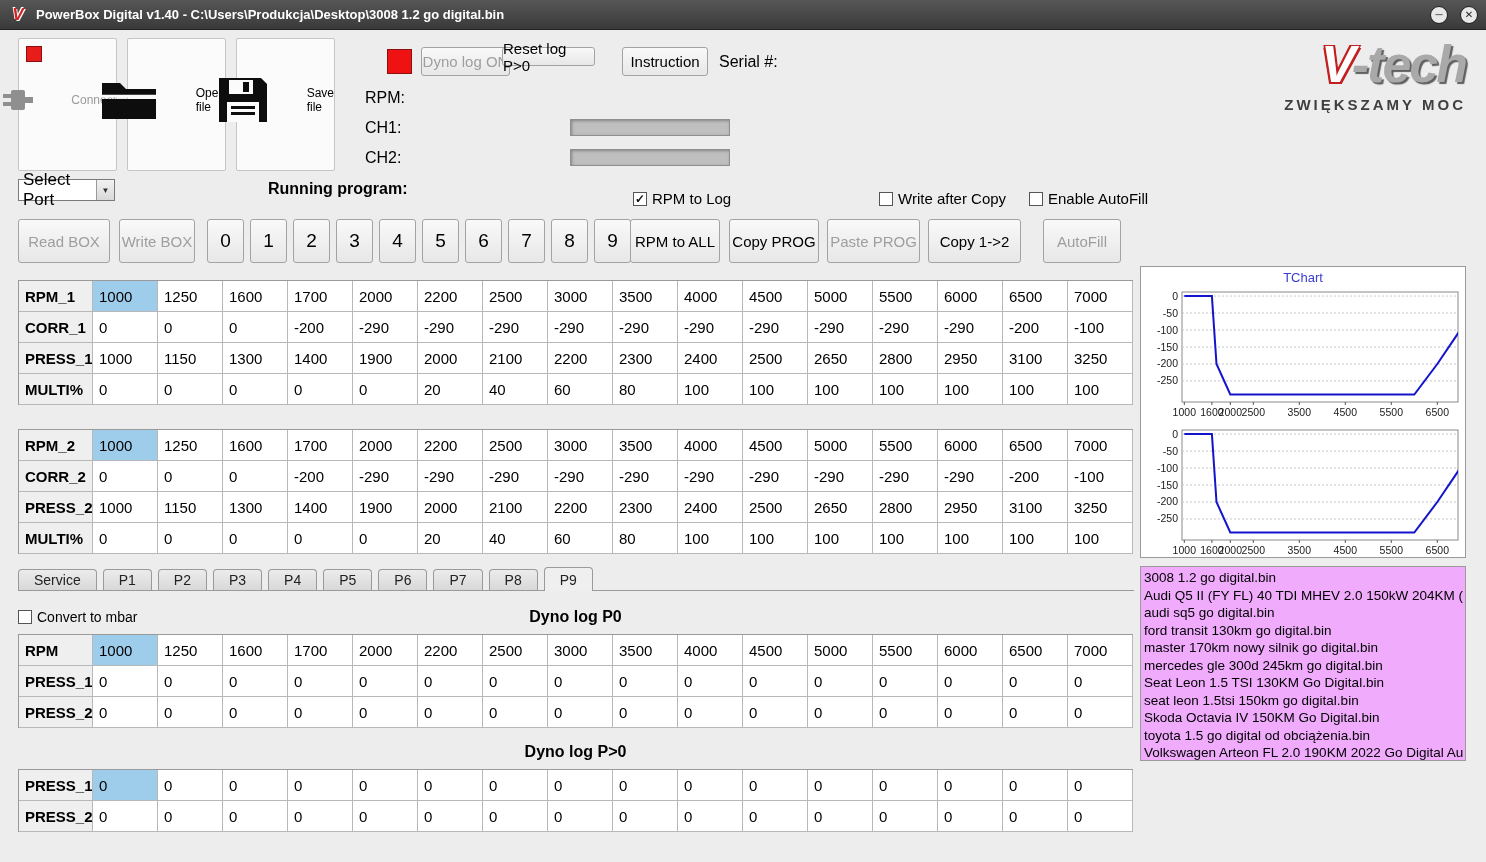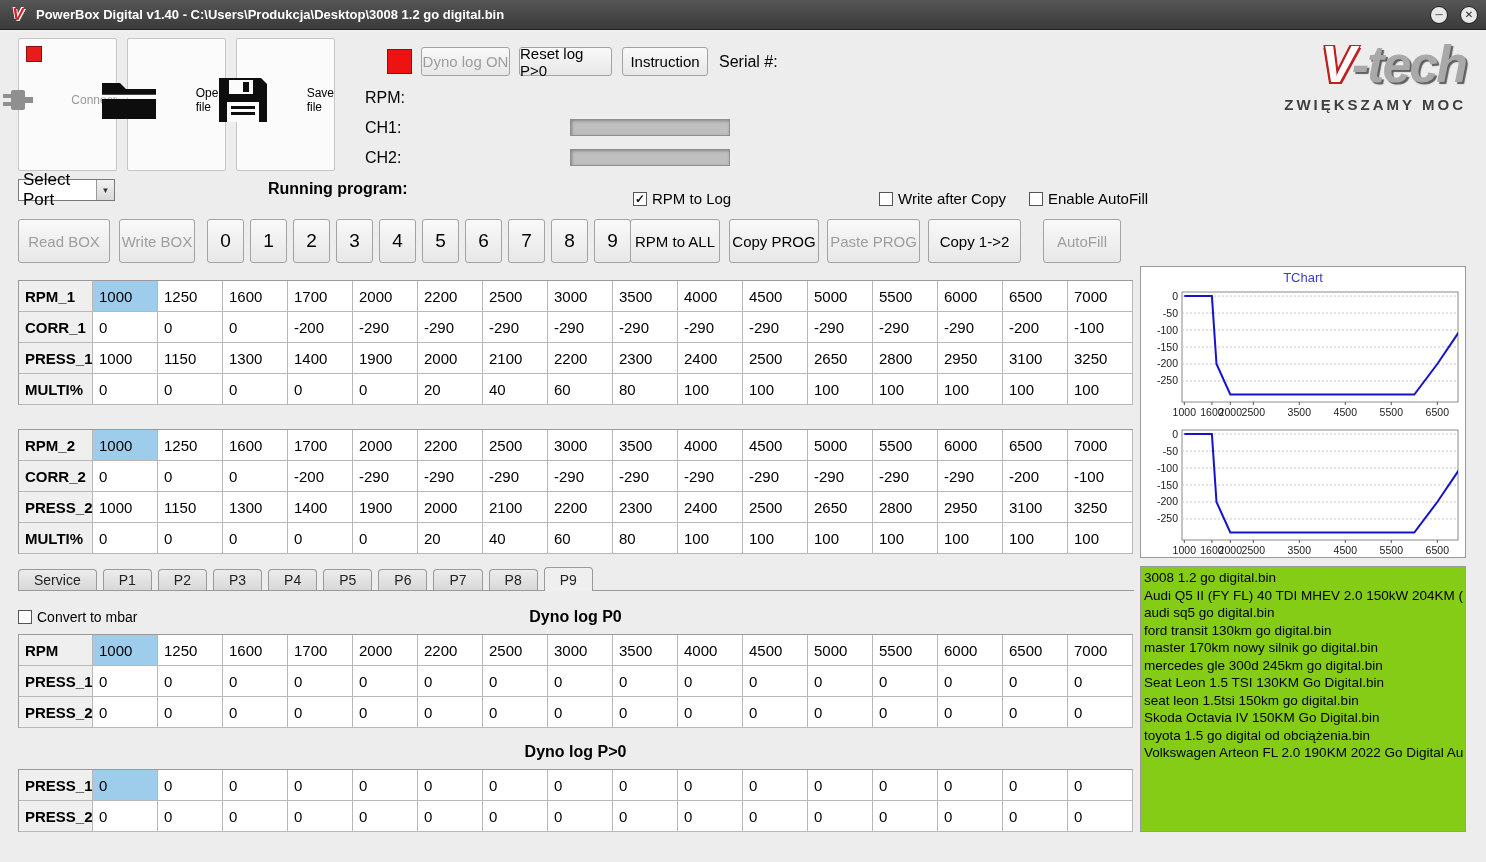--- a/index.html
+++ b/index.html
@@ -101,22 +101,22 @@
     font-size:14px; display:flex; align-items:center; color:#222; }
   .tab.active { height:24px; background:#efefef; margin-bottom:-1px; font-weight:normal; }
   
   .sectiontitle { position:absolute; width:1115px; left:18px; text-align:center;
     font-size:16px; font-weight:bold; }
   
   .chartbox { position:absolute; left:1140px; top:266px; width:326px; height:292px;
     background:#fff; border:1px solid #9a9a9a; }
   .chart-title { text-align:center; color:#3b3bd0; font-size:13px; margin-top:3px; }
   .chart-svg { display:block; margin:2px auto 0 auto; }
-  .filelist { position:absolute; left:1140px; top:566px; width:326px; height:266px;
-    background:#84cc16; border:1px solid #9a9a9a; overflow:hidden; padding:2px 0 8px 3px; }
+  .filelist { position:absolute; left:1140px; top:566px; width:326px; height:195px;
+    background:#f0abfc; border:1px solid #9a9a9a; overflow:hidden; padding:2px 0 8px 3px; }
   .file-item { font-size:13.5px; line-height:17.5px; white-space:nowrap; overflow:hidden; }
   svg { display:block; }
 </style>
 </head>
 <body>
 
 <div class="titlebar">
   <span class="titlebar-logo">V</span>
   <span class="titlebar-title">PowerBox Digital v1.40 - C:\Users\Produkcja\Desktop\3008 1.2 go digital.bin</span>
   <span class="win-btn">─</span>
@@ -163,21 +163,21 @@
       <rect x="7" y="15" width="12" height="1.5" fill="#0d0d0d"></rect>
       <rect x="7" y="18" width="12" height="1.5" fill="#0d0d0d"></rect>
     </svg>
   </span>
   <span>Save file</span>
 </div>
 
 <div class="red-indicator"></div>
 
 <div class="btn disabled" style="left:421px; top:47px; width:89px; height:29px;">Dyno log ON</div>
-<div class="btn" style="left:519px; top:47px; width:93px; height:29px;">Reset log P&gt;0</div>
+<div class="btn" style="left:502px; top:47px; width:93px; height:19px;">Reset log P&gt;0</div>
 <div class="btn" style="left:622px; top:47px; width:86px; height:29px;">Instruction</div>
 <div class="toplabel" style="left:719px; top:53px;">Serial #:</div>
 
 <div class="toplabel" style="left:365px; top:89px;">RPM:</div>
 <div class="toplabel" style="left:365px; top:119px;">CH1:</div>
 <div class="pbar" style="left:570px; top:119px;"></div>
 <div class="toplabel" style="left:365px; top:149px;">CH2:</div>
 <div class="pbar" style="left:570px; top:149px;"></div>
 
 <div class="toplabel bold" style="left:268px; top:180px;">Running program:</div>

